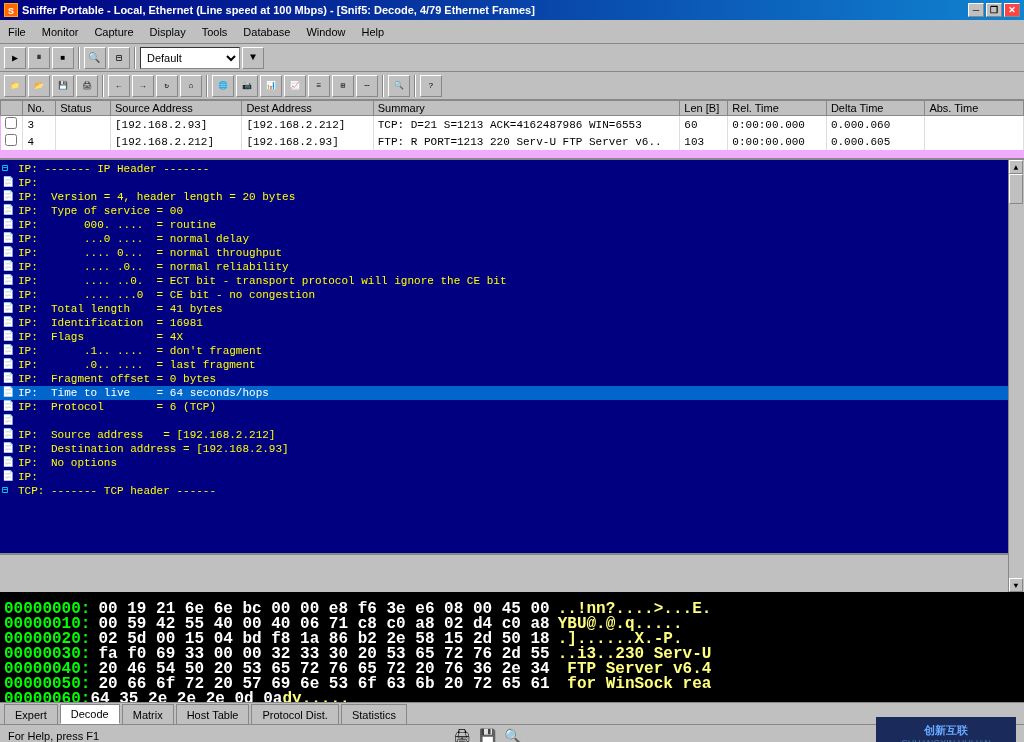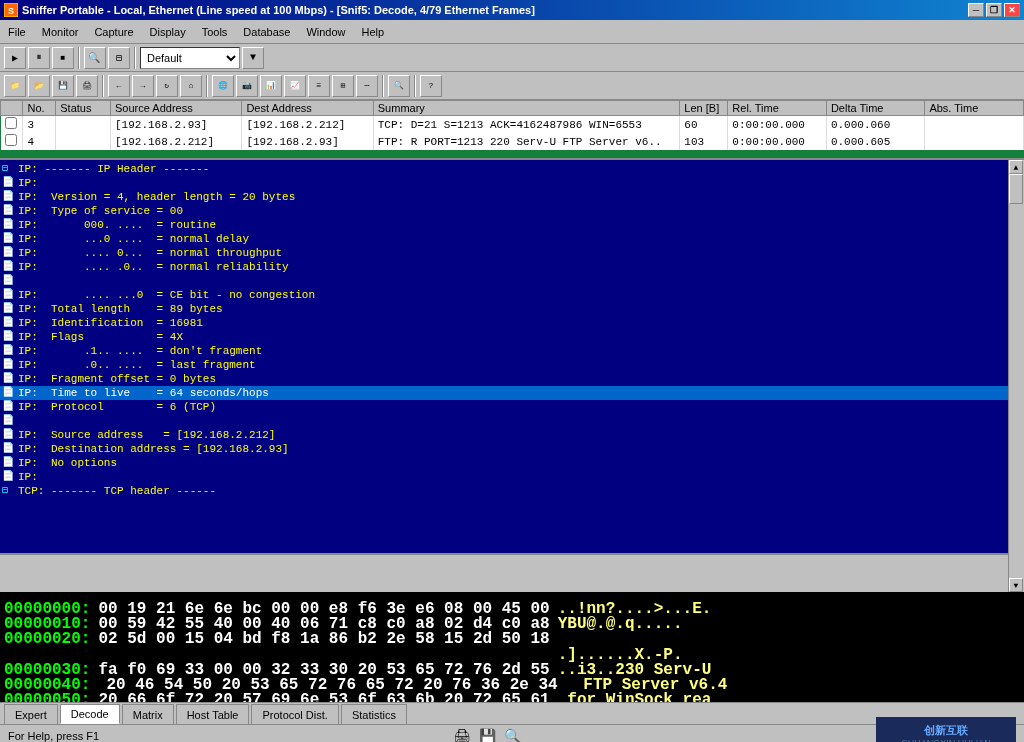--- a/index.html
+++ b/index.html
@@ -118,21 +118,21 @@
       height: 22px;
       background: white;
       border: 1px inset #888;
       font-size: 11px;
       padding: 0 2px;
       width: 100px;
     }
 
     
     #packet-list {
-      background: #15803d;
+      background: #f0abfc;
       height: 60px;
       border-bottom: 2px solid #888;
       overflow: hidden;
       position: relative;
     }
     #packet-table {
       width: 100%;
       border-collapse: collapse;
       font-size: 11px;
       font-family: 'Courier New', monospace;
@@ -431,23 +431,23 @@
     <div id="decode-panel" style="flex:1;">
       <div id="decode-lines-container">
           <div class="decode-line"><span class="decode-icon" style="color:#00ffff; font-size:10px;">⊟ </span><span style="color:#ffff00">IP: ------- IP Header -------</span></div>
           <div class="decode-line"><span class="decode-icon" style="color:#ffff80; font-size:10px;">📄</span><span style="color:#ffff00">IP:</span></div>
           <div class="decode-line"><span class="decode-icon" style="color:#ffff80; font-size:10px;">📄</span><span style="color:#ffff00">IP:  Version = 4, header length = 20 bytes</span></div>
           <div class="decode-line"><span class="decode-icon" style="color:#ffff80; font-size:10px;">📄</span><span style="color:#ffff00">IP:  Type of service = 00</span></div>
           <div class="decode-line"><span class="decode-icon" style="color:#ffff80; font-size:10px;">📄</span><span style="color:#ffff00">IP:       000. ....  = routine</span></div>
           <div class="decode-line"><span class="decode-icon" style="color:#ffff80; font-size:10px;">📄</span><span style="color:#ffff00">IP:       ...0 ....  = normal delay</span></div>
           <div class="decode-line"><span class="decode-icon" style="color:#ffff80; font-size:10px;">📄</span><span style="color:#ffff00">IP:       .... 0...  = normal throughput</span></div>
           <div class="decode-line"><span class="decode-icon" style="color:#ffff80; font-size:10px;">📄</span><span style="color:#ffff00">IP:       .... .0..  = normal reliability</span></div>
-          <div class="decode-line"><span class="decode-icon" style="color:#ffff80; font-size:10px;">📄</span></div>
+          <div class="decode-line"><span class="decode-icon" style="color:#ffff80; font-size:10px;">📄</span><span style="color:#ffff00">IP:       .... ..0.  = ECT bit - transport protocol will ignore the CE bit</span></div>
           <div class="decode-line"><span class="decode-icon" style="color:#ffff80; font-size:10px;">📄</span><span style="color:#ffff00">IP:       .... ...0  = CE bit - no congestion</span></div>
-          <div class="decode-line"><span class="decode-icon" style="color:#ffff80; font-size:10px;">📄</span><span style="color:#ffff00">IP:  Total length    = 89 bytes</span></div>
+          <div class="decode-line"><span class="decode-icon" style="color:#ffff80; font-size:10px;">📄</span><span style="color:#ffff00">IP:  Total length    = 41 bytes</span></div>
           <div class="decode-line"><span class="decode-icon" style="color:#ffff80; font-size:10px;">📄</span><span style="color:#ffff00">IP:  Identification  = 16981</span></div>
           <div class="decode-line"><span class="decode-icon" style="color:#ffff80; font-size:10px;">📄</span><span style="color:#ffff00">IP:  Flags           = 4X</span></div>
           <div class="decode-line"><span class="decode-icon" style="color:#ffff80; font-size:10px;">📄</span><span style="color:#ffff00">IP:       .1.. ....  = don't fragment</span></div>
           <div class="decode-line"><span class="decode-icon" style="color:#ffff80; font-size:10px;">📄</span><span style="color:#ffff00">IP:       .0.. ....  = last fragment</span></div>
           <div class="decode-line"><span class="decode-icon" style="color:#ffff80; font-size:10px;">📄</span><span style="color:#ffff00">IP:  Fragment offset = 0 bytes</span></div>
           <div class="decode-line selected"><span class="decode-icon" style="color:#ffff80; font-size:10px;">📄</span><span style="color:#ffffff">IP:  Time to live    = 64 seconds/hops</span></div>
           <div class="decode-line"><span class="decode-icon" style="color:#ffff80; font-size:10px;">📄</span><span style="color:#ffff00">IP:  Protocol        = 6 (TCP)</span></div>
           <div class="decode-line"><span class="decode-icon" style="color:#ffff80; font-size:10px;">📄</span></div>
           <div class="decode-line"><span class="decode-icon" style="color:#ffff80; font-size:10px;">📄</span><span style="color:#ffff00">IP:  Source address   = [192.168.2.212]</span></div>
           <div class="decode-line"><span class="decode-icon" style="color:#ffff80; font-size:10px;">📄</span><span style="color:#ffff00">IP:  Destination address = [192.168.2.93]</span></div>
@@ -462,23 +462,23 @@
         <div class="scroll-thumb"></div>
       </div>
       <div class="scroll-btn">▼</div>
     </div>
   </div>
 
   <div id="hex-panel">
     <div id="hex-lines-container">
         <div style="display: flex; gap: 8px; white-space: pre;"><span style="color:#00ff00;">00000000:</span><span style="color:#ffffff;">00 19 21 6e 6e bc 00 00 e8 f6 3e e6 08 00 45 00</span><span style="color:#ffff80;">..!nn?....&gt;...E.</span></div>
         <div style="display: flex; gap: 8px; white-space: pre;"><span style="color:#00ff00;">00000010:</span><span style="color:#ffffff;">00 59 42 55 40 00 40 06 71 c8 c0 a8 02 d4 c0 a8</span><span style="color:#ffff80;">YBU@.@.q.....</span></div>
-        <div style="display: flex; gap: 8px; white-space: pre;"><span style="color:#00ff00;">00000020:</span><span style="color:#ffffff;">02 5d 00 15 04 bd f8 1a 86 b2 2e 58 15 2d 50 18</span><span style="color:#ffff80;margin-top:16px;">.]......X.-P.</span></div>
+        <div style="display: flex; gap: 8px; white-space: pre;"><span style="color:#00ff00;">00000020:</span><span style="color:#ffffff;">02 5d 00 15 04 bd f8 1a 86 b2 2e 58 15 2d 50 18</span><span style="color:#ffff80;">.]......X.-P.</span></div>
         <div style="display: flex; gap: 8px; white-space: pre;"><span style="color:#00ff00;">00000030:</span><span style="color:#ffffff;">fa f0 69 33 00 00 32 33 30 20 53 65 72 76 2d 55</span><span style="color:#ffff80;">..i3..230 Serv-U</span></div>
-        <div style="display: flex; gap: 16px; white-space: pre;"><span style="color:#00ff00;">00000040:</span><span style="color:#ffffff;">20 46 54 50 20 53 65 72 76 65 72 20 76 36 2e 34</span><span style="color:#ffff80;"> FTP Server v6.4</span></div>
+        <div style="display: flex; gap: 8px; white-space: pre;"><span style="color:#00ff00;">00000040:</span><span style="color:#ffffff;">20 46 54 50 20 53 65 72 76 65 72 20 76 36 2e 34</span><span style="color:#ffff80;"> FTP Server v6.4</span></div>
         <div style="display: flex; gap: 8px; white-space: pre;"><span style="color:#00ff00;">00000050:</span><span style="color:#ffffff;text-align:right;">20 66 6f 72 20 57 69 6e 53 6f 63 6b 20 72 65 61</span><span style="color:#ffff80;"> for WinSock rea</span></div>
         <div style="display: flex; white-space: pre;"><span style="color:#00ff00;">00000060:</span><span style="color:#ffffff;">64 35 2e 2e 2e 0d 0a</span><span style="color:#ffff80;">dy.....</span></div>
       </div>
   </div>
 
 </div>
 
 <div id="tab-bar">
   <div id="tabs-container" style="display: flex; align-items: flex-end;">
       <div class="tab">Expert</div>

